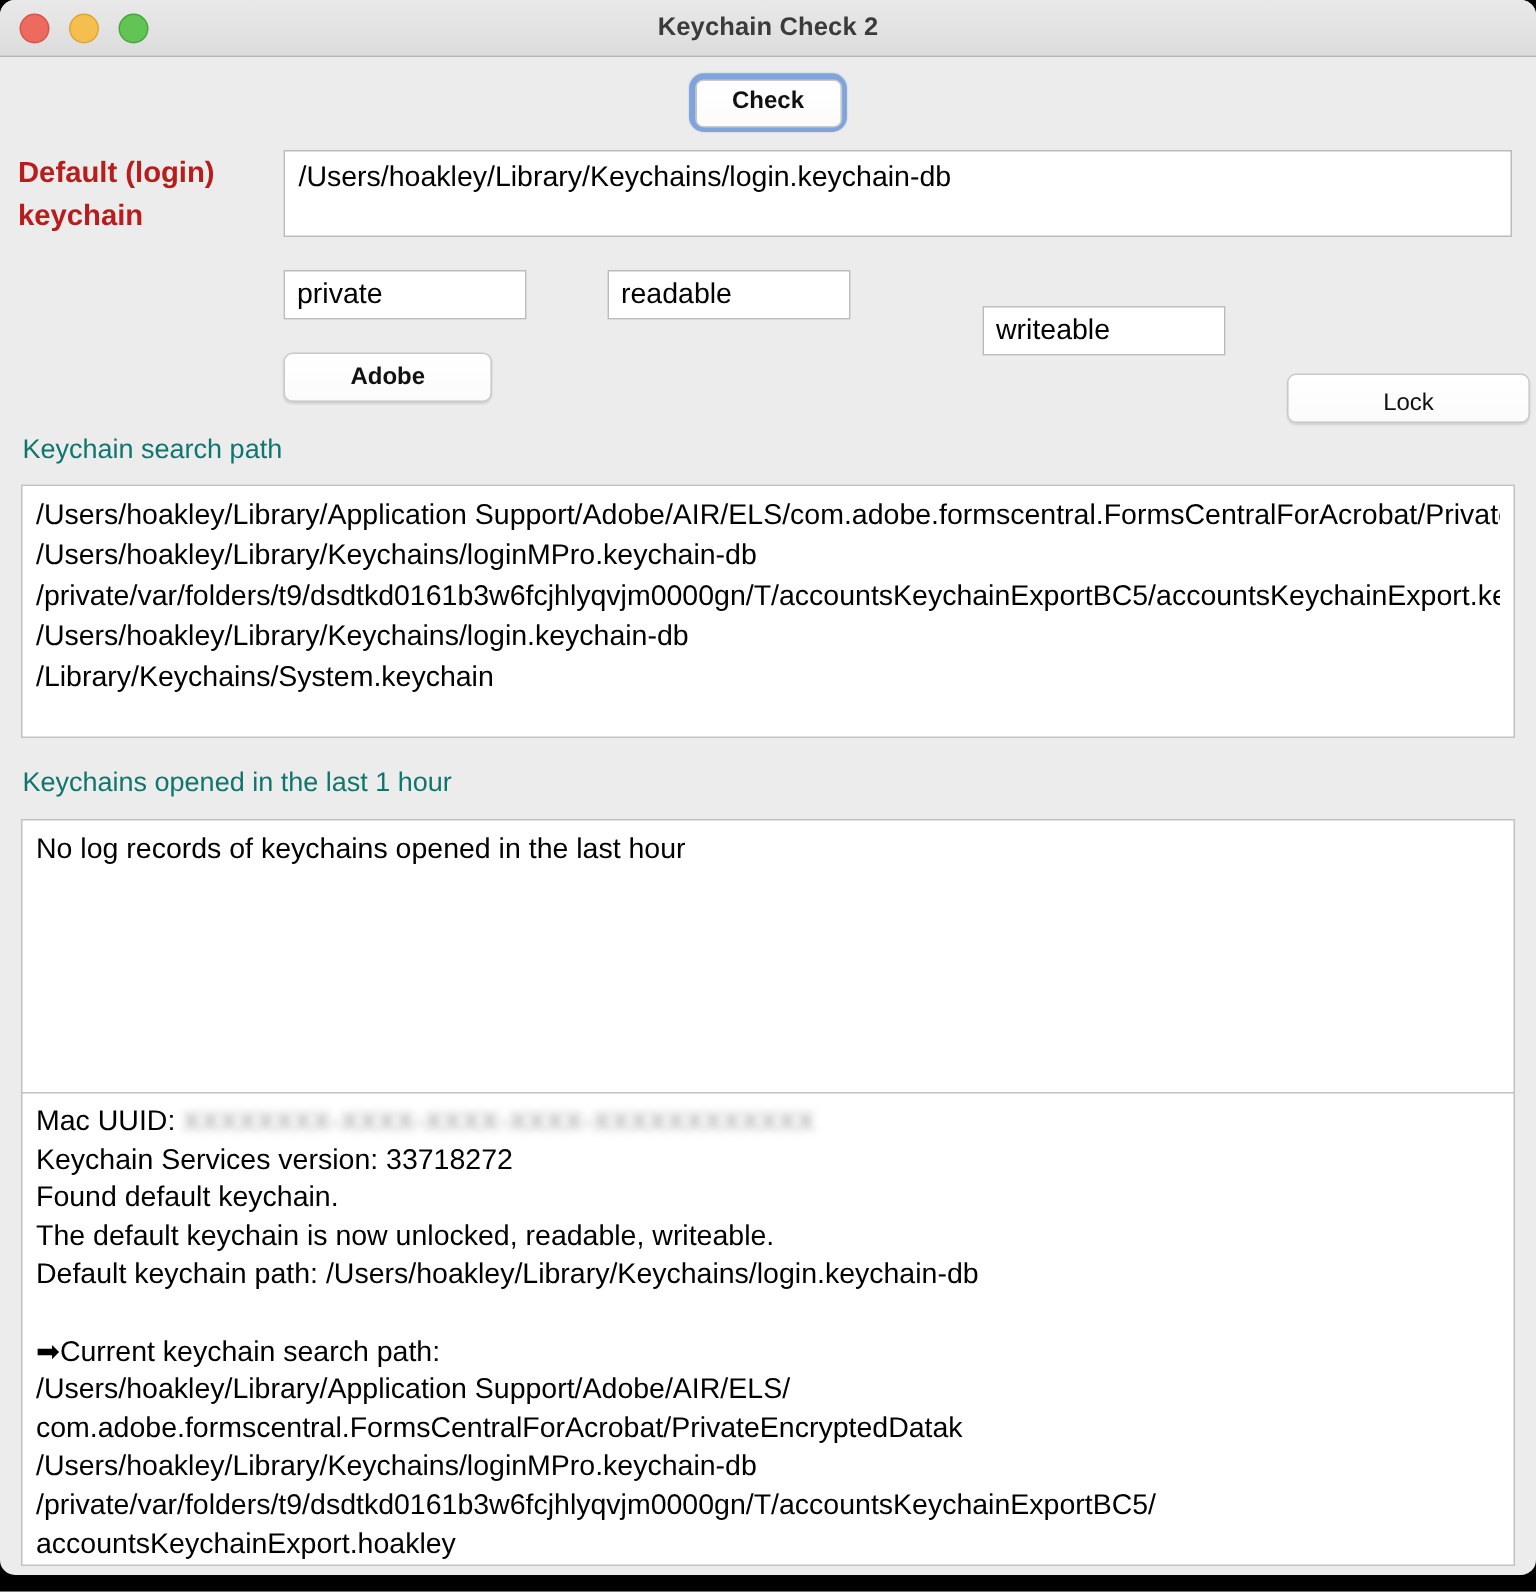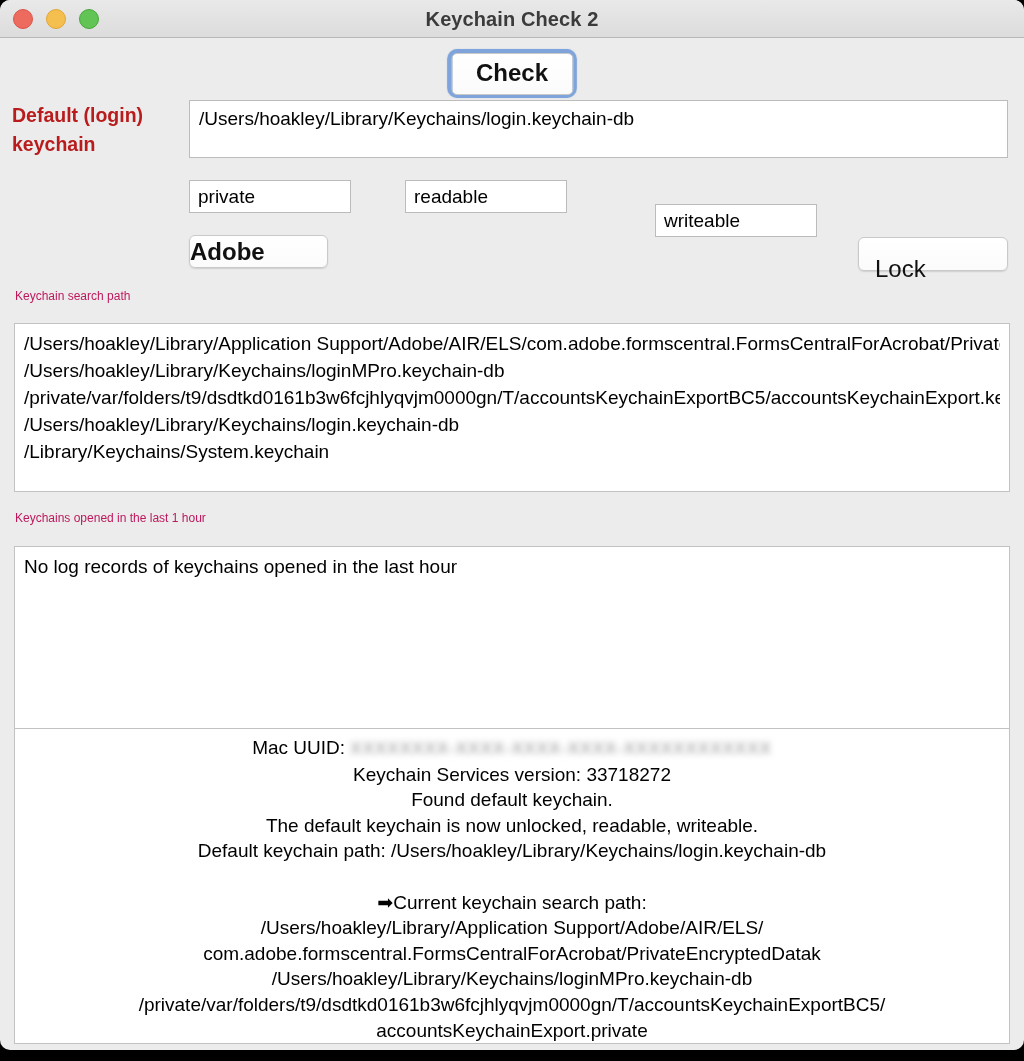--- a/index.html
+++ b/index.html
@@ -19,78 +19,78 @@
   }
   
   .titlebar{
     position:absolute;top:0;left:0;right:0;height:37px;
     background:linear-gradient(180deg,#E9E9E9 0%,#DCDCDC 100%);
     border-bottom:1px solid #B7B7B7;
   }
   .title{
     position:absolute;left:0;right:0;top:8px;
     text-align:center;
-    font-size:20px;font-weight:bold;color:#3B3B3B;
+    font-size:17px;font-weight:bold;color:#3B3B3B;
     letter-spacing:0.1px;
   }
   .traffic-lights{position:absolute;left:13px;top:8.5px;display:flex;gap:13px;}
   .tl{width:20px;height:20px;border-radius:50%;display:inline-block;box-sizing:border-box;}
   .tl.red{background:#EC6A5E;border:1px solid #DB5447;}
   .tl.yellow{background:#F5BF4F;border:1px solid #DFA536;}
   .tl.green{background:#61C454;border:1px solid #48A73C;}
   
   .content{position:absolute;top:37px;left:0;right:0;bottom:0;}
   .check-ring{
     position:absolute;top:12px;left:50%;transform:translateX(-50%);
     background:#7FA3DB;
     padding:3.5px;border-radius:10px;
     box-shadow:0 0 1px rgba(90,140,210,0.6);
   }
   .btn{
     display:inline-block;box-sizing:border-box;
     background:linear-gradient(180deg,#FFFFFF 0%,#FBFBFB 100%);
     border:1px solid #C9C9C9;border-radius:6px;
-    font-family:inherit;font-size:24px;color:#111;
+    font-family:inherit;font-size:16px;color:#111;
     box-shadow:0 1px 1.5px rgba(0,0,0,0.12);
-    text-align:left;cursor:default;
+    text-align:center;cursor:default;
   }
   .btn.bold{font-weight:bold;}
   .check-btn{border-radius:5.5px;padding:5px 24px 7px 24px;box-shadow:none;}
   .unlock-btn{position:absolute;left:189px;top:198px;width:139px;height:33px;font-weight:bold;line-height:30px;padding:0;}
-  .lock-btn{position:absolute;left:858px;top:200px;width:150px;height:33px;line-height:30px;padding:16px;}
+  .lock-btn{position:absolute;left:858px;top:212px;width:162px;height:33px;line-height:30px;padding:4px;}
   .lbl-bold{
     position:absolute;left:12px;top:64px;width:172px;
     font-size:19.5px;font-weight:bold;color:#b91c1c;line-height:29px;
   }
   .field{
     position:absolute;box-sizing:border-box;
     background:#FFF;border:1px solid #BCBCBC;
     font-size:19px;color:#000;
     overflow:hidden;white-space:pre;
   }
   .main-field{left:189px;top:63px;width:819px;height:58px;padding:7px 9px;}
   .status-field{top:143px;width:162px;height:33px;padding:4px 8px;line-height:24px;}
   .sf-0{left:189px;} .sf-1{left:405px;} .sf-2{left:655px;margin-top:24px;}
   .section-label{
     position:absolute;left:15px;
-    font-size:12px;color:#be185d;
+    font-size:18px;color:#0f766e;
   }
   .sl-1{top:252px;} .sl-2{top:474px;}
   .textbox{
     position:absolute;left:14px;box-sizing:border-box;
     background:#FFF;border:1px solid #C2C2C2;
     width:996px;overflow:hidden;
     padding:6px 9px;
     font-size:19px;color:#000;
   }
   .tb-1{top:286px;height:169px;}
   .tb-2{top:509px;height:214px;}
   .tb-3{top:691px;height:316px;}
   .tb-1 .tline, .tb-2 .tline{line-height:27px;white-space:pre;overflow:hidden;}
-  .tb-3 .tline{line-height:25.6px;white-space:pre;overflow:hidden;text-align:center;}
+  .tb-3 .tline{line-height:25.6px;white-space:pre;overflow:hidden;}
   .redacted{
     color:#8C8C8C;
     filter:blur(3px);
     font-size:17px;
     letter-spacing:1px;
     user-select:none;
   }
 </style>
 </head>
 <body>
@@ -143,19 +143,19 @@
           <div class="tline">Keychain Services version: 33718272</div>
           <div class="tline">Found default keychain.</div>
           <div class="tline">The default keychain is now unlocked, readable, writeable.</div>
           <div class="tline">Default keychain path: /Users/hoakley/Library/Keychains/login.keychain-db</div>
           <div class="tline">&nbsp;</div>
           <div class="tline">➡Current keychain search path:</div>
           <div class="tline">/Users/hoakley/Library/Application Support/Adobe/AIR/ELS/</div>
           <div class="tline">com.adobe.formscentral.FormsCentralForAcrobat/PrivateEncryptedDatak</div>
           <div class="tline">/Users/hoakley/Library/Keychains/loginMPro.keychain-db</div>
           <div class="tline">/private/var/folders/t9/dsdtkd0161b3w6fcjhlyqvjm0000gn/T/accountsKeychainExportBC5/</div>
-          <div class="tline">accountsKeychainExport.private</div>
+          <div class="tline">accountsKeychainExport.hoakley</div>
           <div class="tline">/Users/hoakley/Library/Keychains/login.keychain-db</div>
         </div>
     </div>
 
   </div>
 </div>
 
 </body></html>

